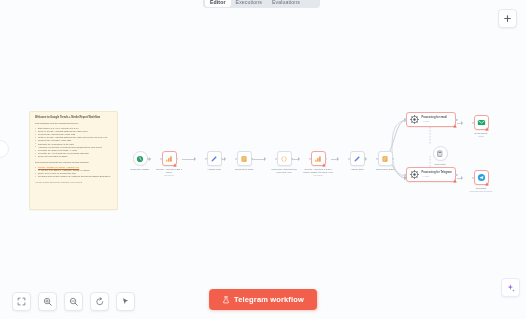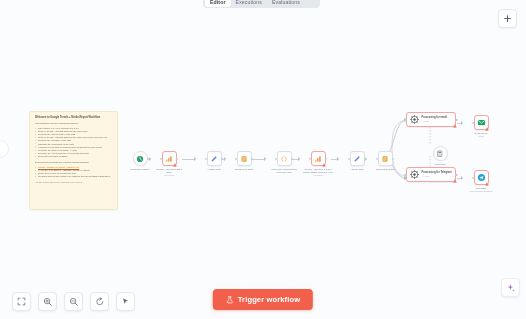--- a/index.html
+++ b/index.html
@@ -541,16 +541,16 @@
       </svg>
     </div>
 
   </div>
 
   <button id="execute-workflow">
     <svg class="icon-svg" width="8" height="8" viewBox="0 0 16 16">
       <path d="M6.4 1.6 L6.4 6.2 L2.9 12 C2.4 12.9 3 13.9 4 13.9 L12 13.9 C13 13.9 13.6 12.9 13.1 12 L9.6 6.2 L9.6 1.6" fill="none" stroke="#ffffff" stroke-width="1.35" stroke-linejoin="round" stroke-linecap="round"></path>
       <path d="M5.4 1.6 L10.6 1.6" stroke="#ffffff" stroke-width="1.35" stroke-linecap="round"></path>
     </svg>
-    <span>Trigger workflow</span>
+    <span>Telegram workflow</span>
   </button>
 
 </div>
 
 </body></html>

